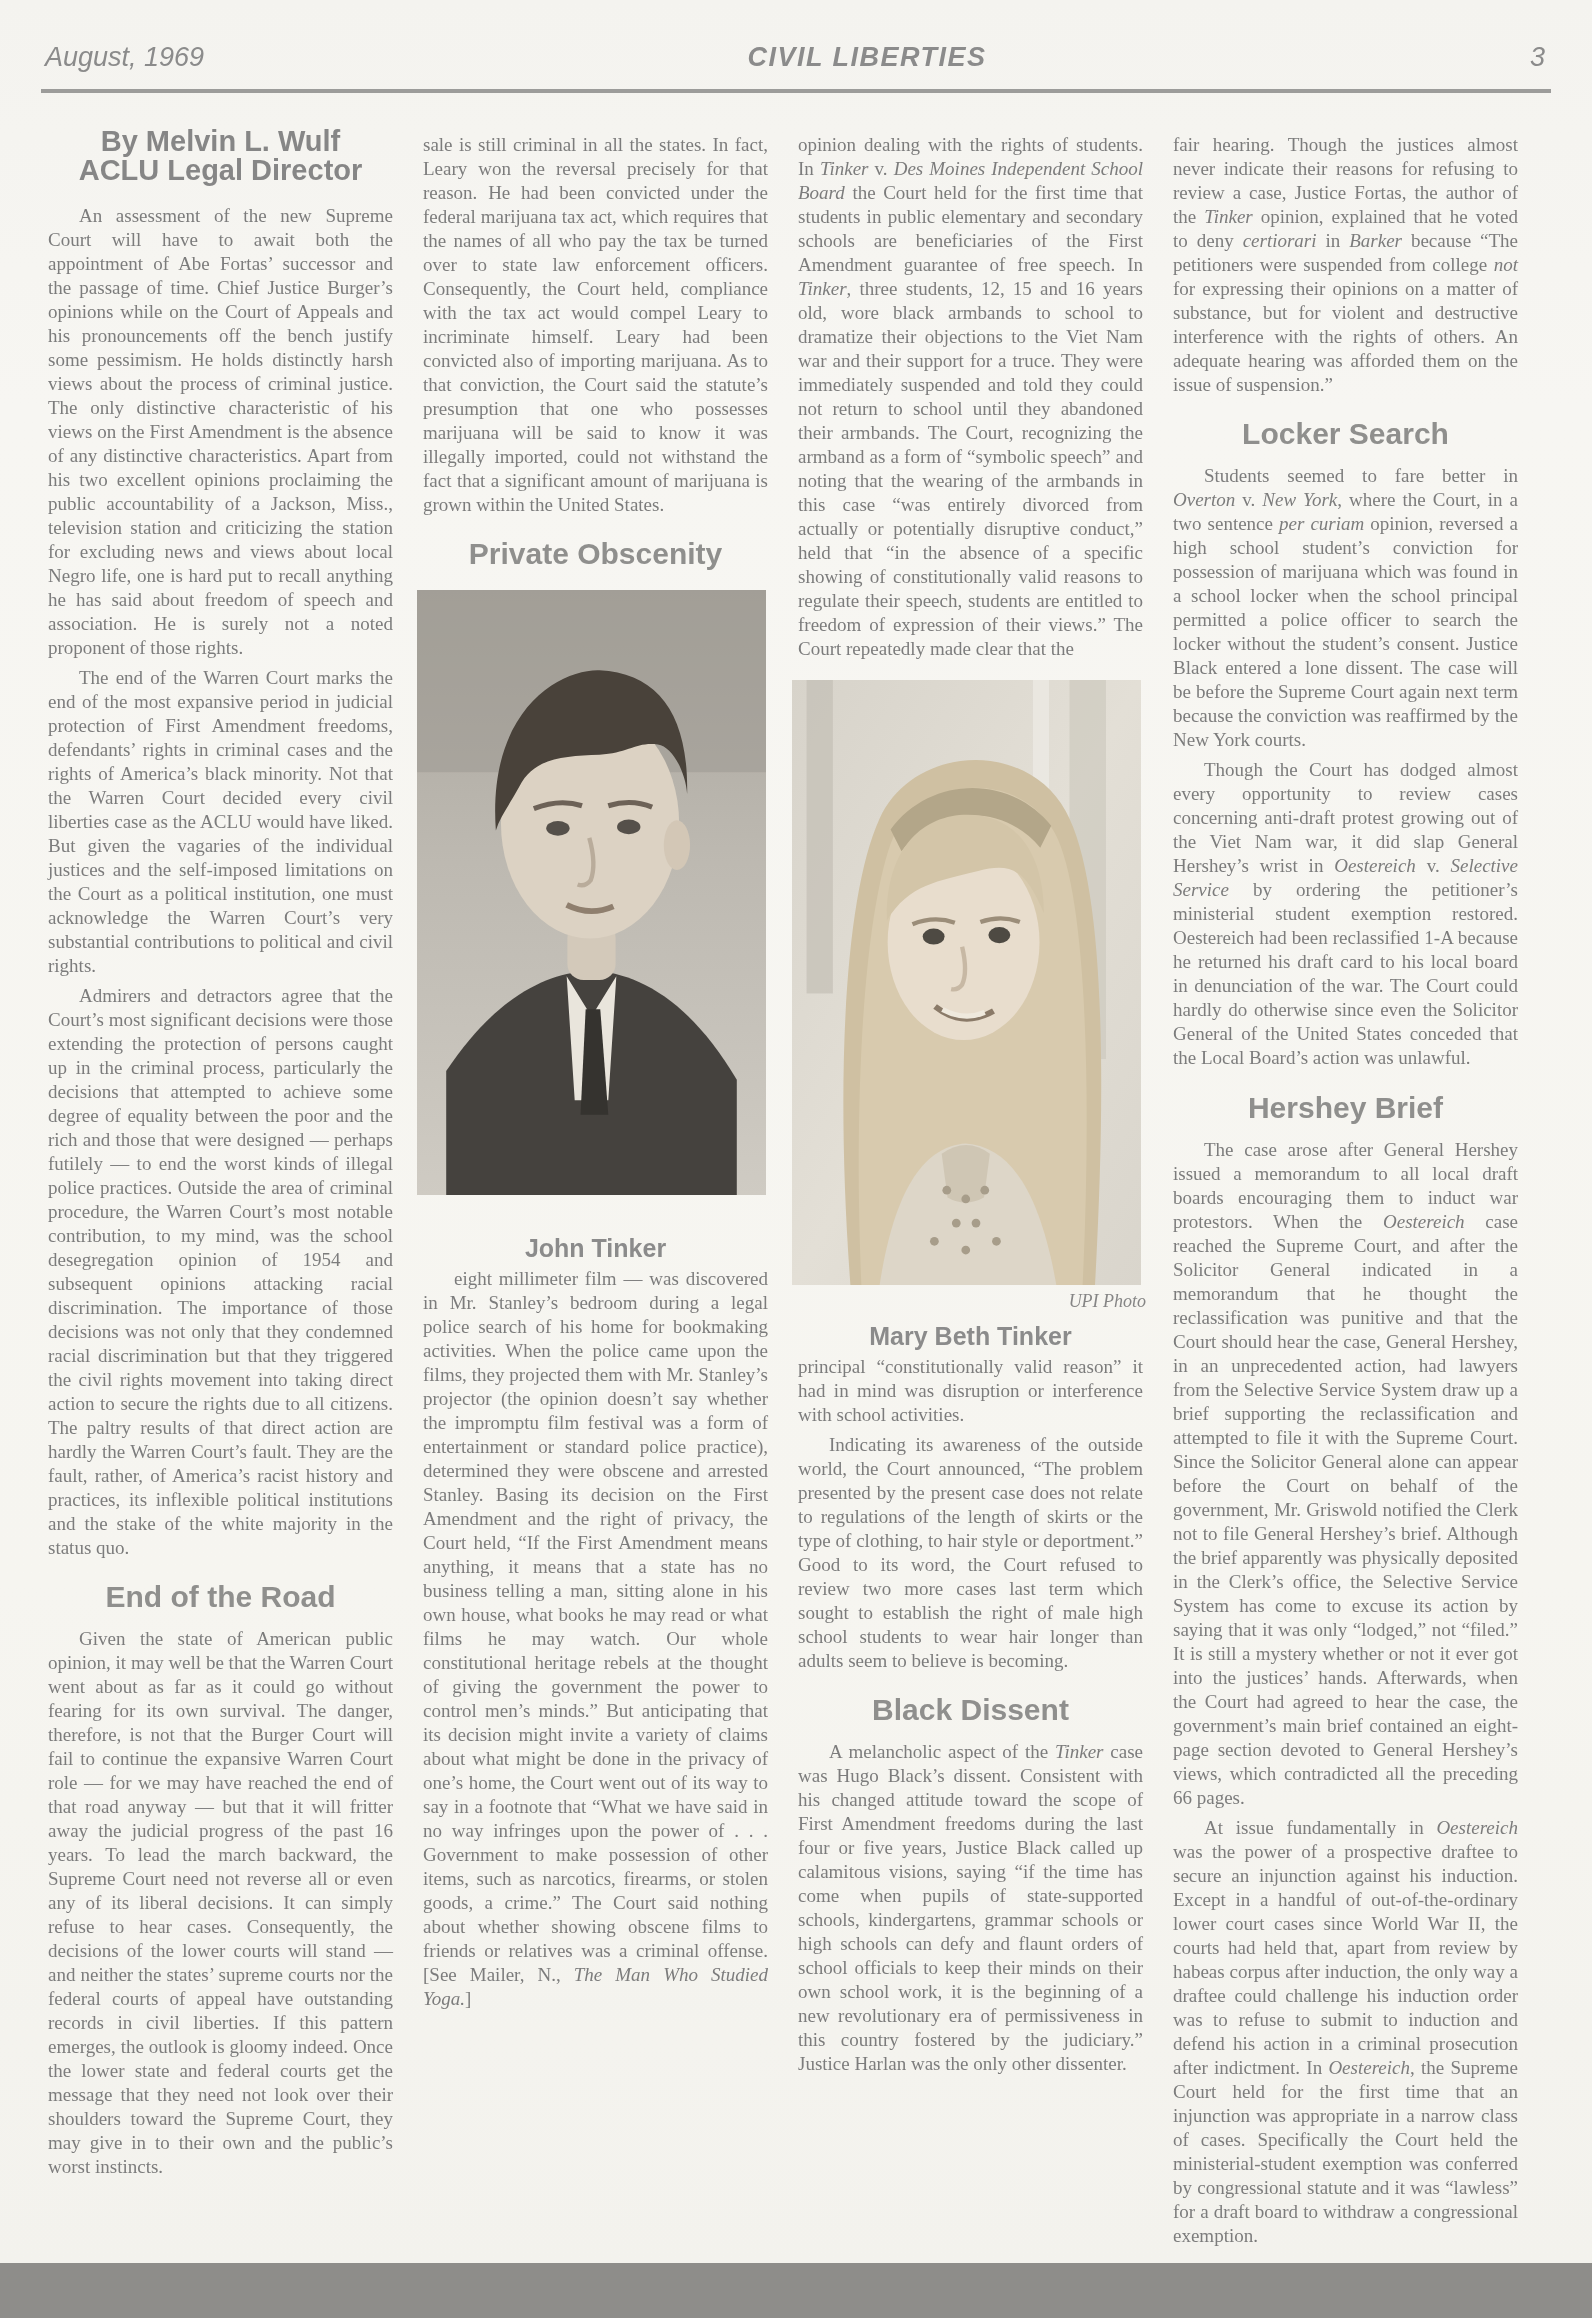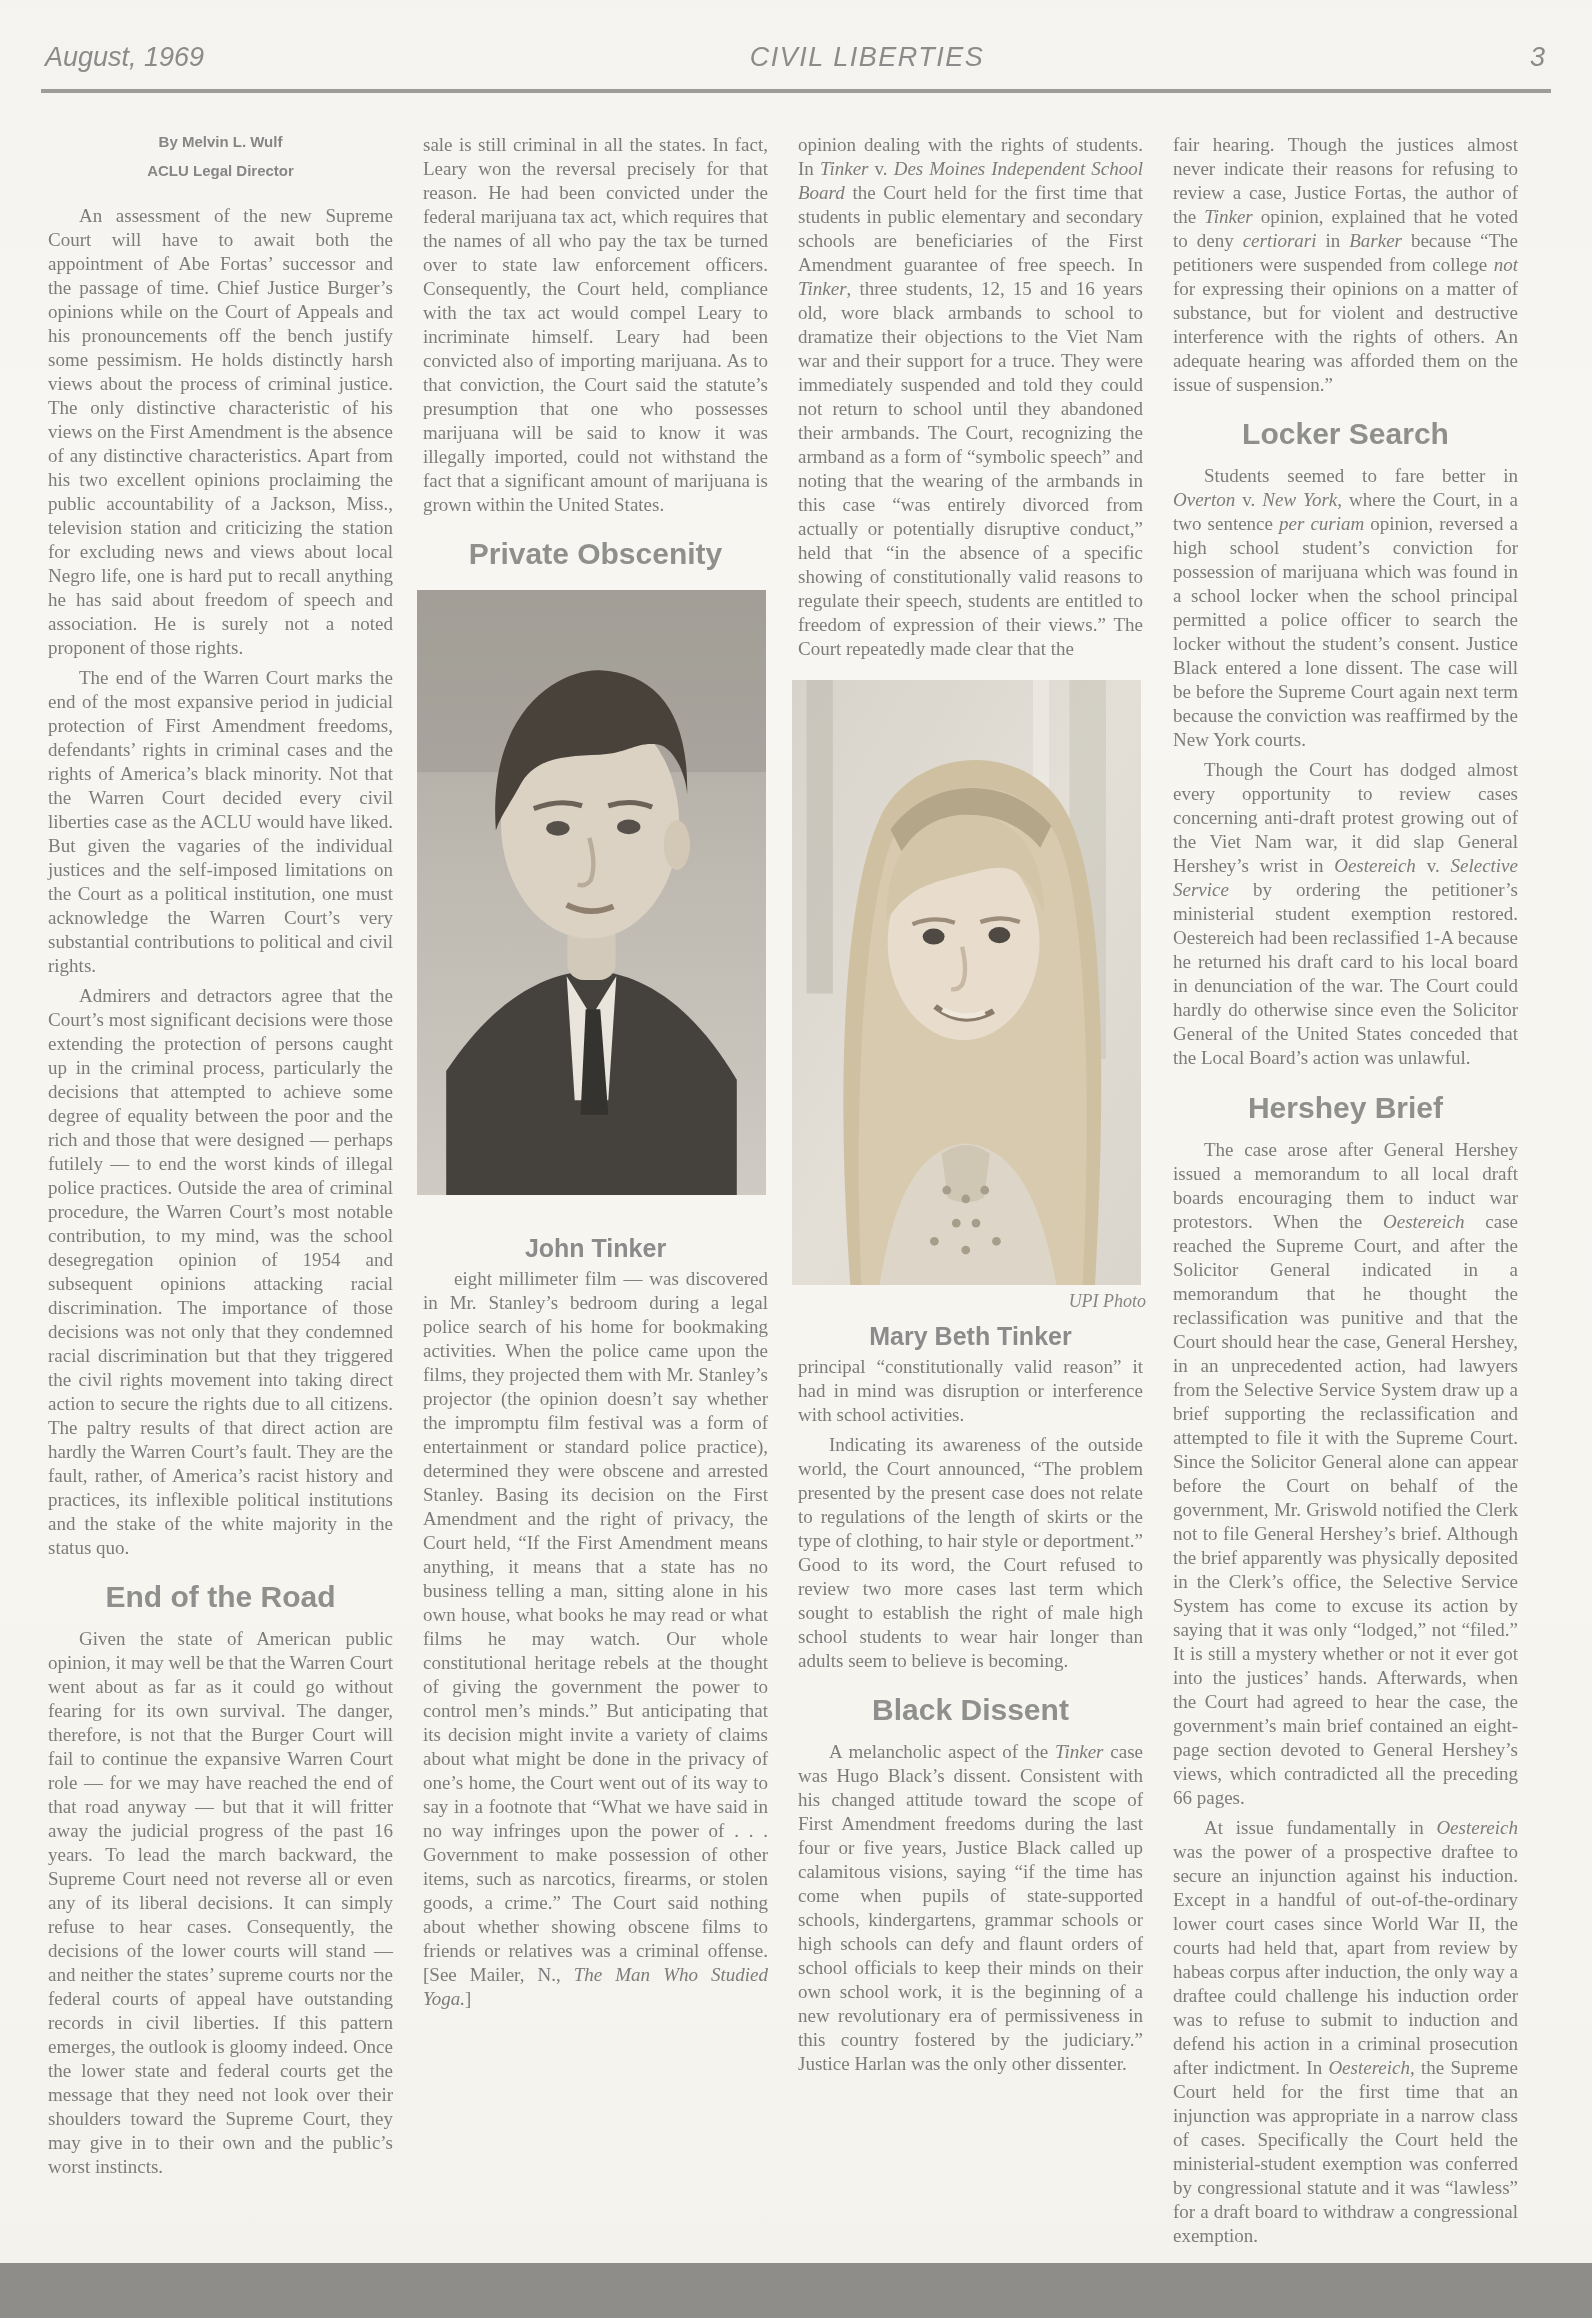--- a/index.html
+++ b/index.html
@@ -13,41 +13,41 @@
     font-family:"Liberation Serif", serif;
     color:#7c7c7c;
   }
   
   .runhead{
     display:flex;justify-content:space-between;align-items:baseline;
     padding:42px 47px 0 45px;
     font-family:"Liberation Sans", sans-serif;
     font-style:italic;font-size:27px;color:#8b8b8b;
   }
-  .runhead .mast{letter-spacing:1.5px;}
+  .runhead .mast{letter-spacing:1.5px;font-weight:bold;}
   .rule{border:none;border-top:4.4px solid #9c9c9a;margin:16px 41px 0 41px;}
   
   .headline{
     width:1137px;margin:0 0 0 29px;text-align:center;
     font-family:"Liberation Sans", sans-serif;font-weight:bold;
     color:#989896;letter-spacing:-2.9px;
   }
   .headline .hl1{font-size:89px;line-height:87px;margin-top:42px;transform:scaleX(.96);}
   .headline .hl2{font-size:89px;line-height:87px;margin-top:38px;transform:scaleX(.96);}
   
   .cols{
     display:grid;grid-template-columns:repeat(4,357px);column-gap:18px;
     padding:34px 44px 0 42px;
   }
   .col{font-size:19px;line-height:24px;text-align:justify;color:#7c7c7c;}
   .col p{margin:6px;text-indent:31px;}
   .col p.noind{text-indent:0;}
   .byline{
     text-align:center;font-family:"Liberation Sans", sans-serif;font-weight:bold;
-    font-size:15px;line-height:29px;color:#868686;margin-bottom:19px;text-indent:0;
+    font-size:29px;line-height:29px;color:#868686;margin-bottom:19px;text-indent:0;
   }
   .subhead{
     text-align:center;font-family:"Liberation Sans", sans-serif;font-weight:bold;
     font-size:30px;line-height:34px;color:#8f8f8d;margin:20.4px 0 13px 0;text-indent:0;
   }
   
   figure{margin:19px 0 7.3px 0;}
   .photo{width:349px;height:605px;display:block;}
   .credit{
     text-align:right;font-style:italic;font-size:18px;color:#858585;

